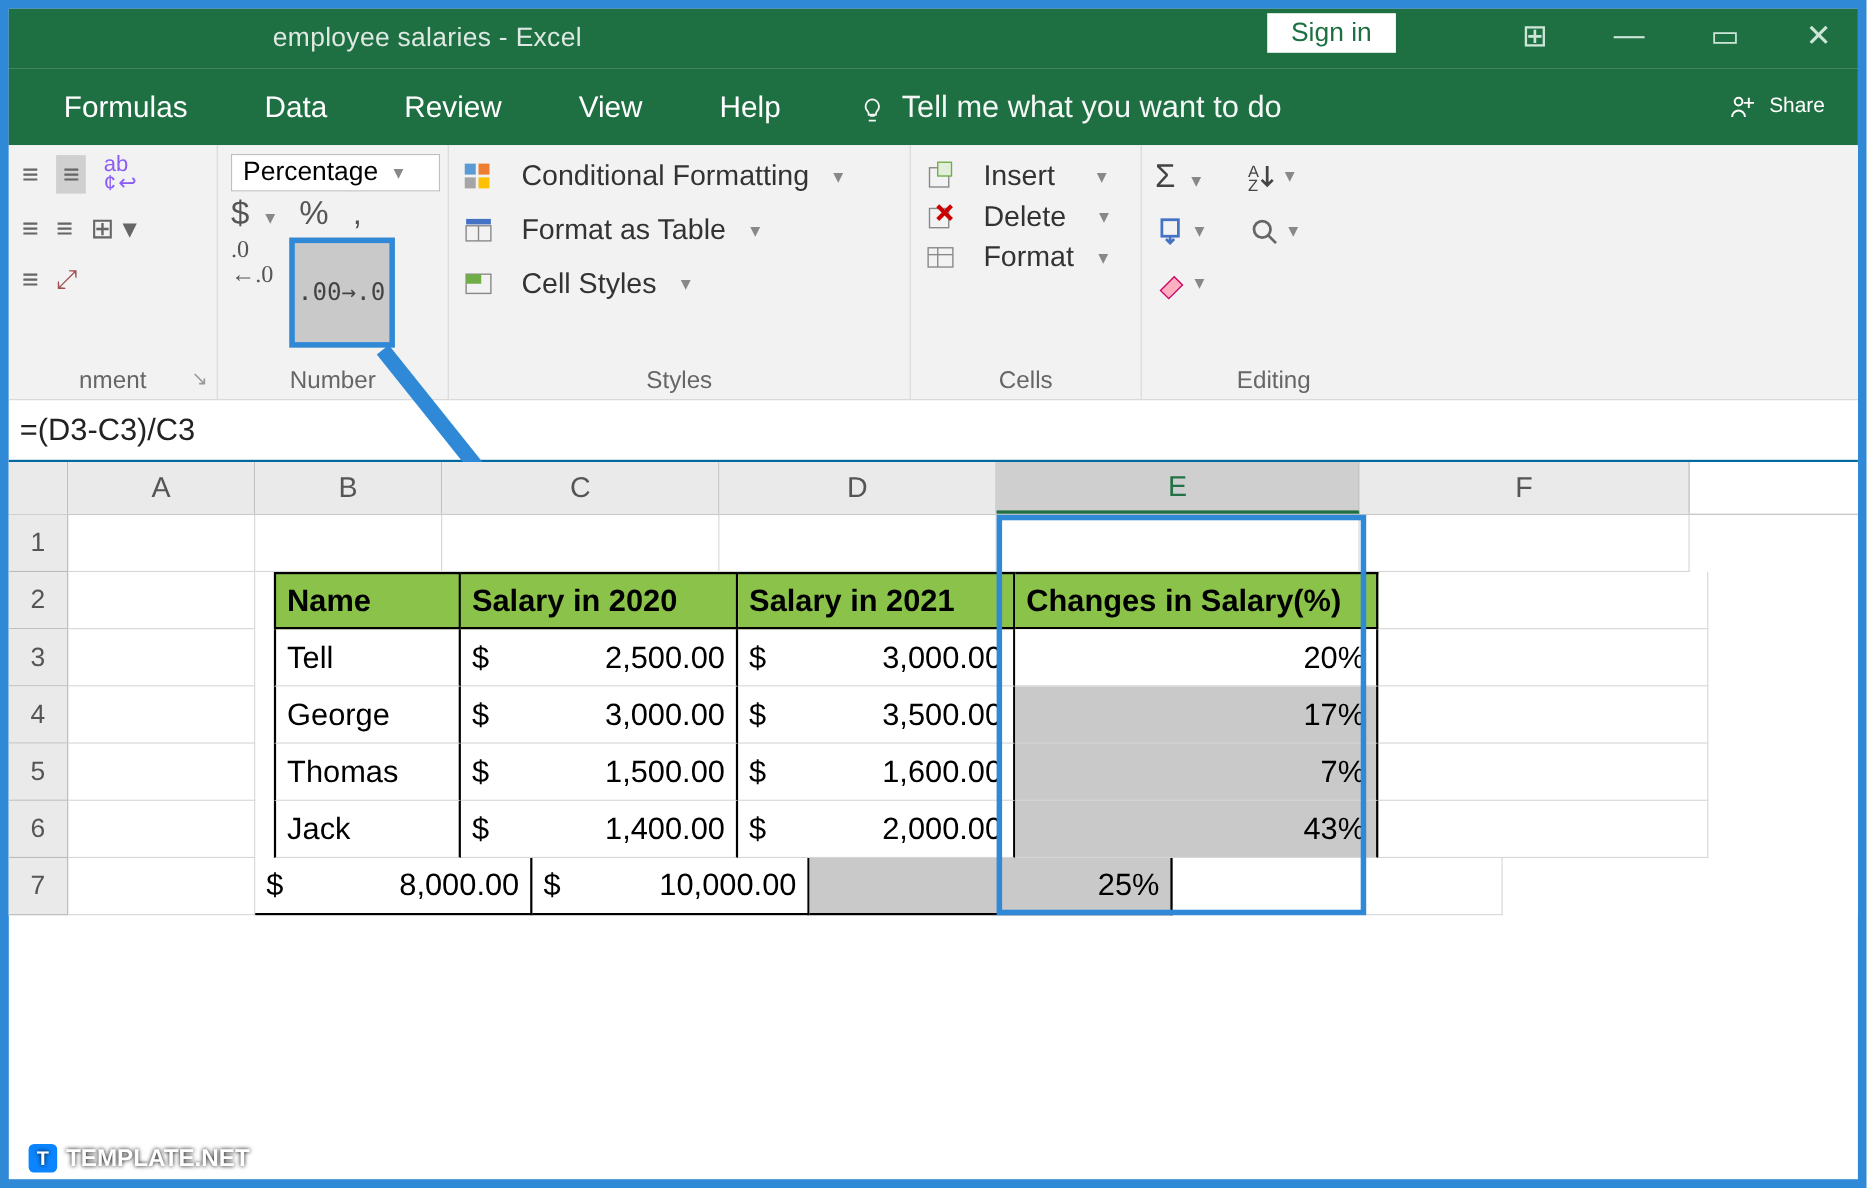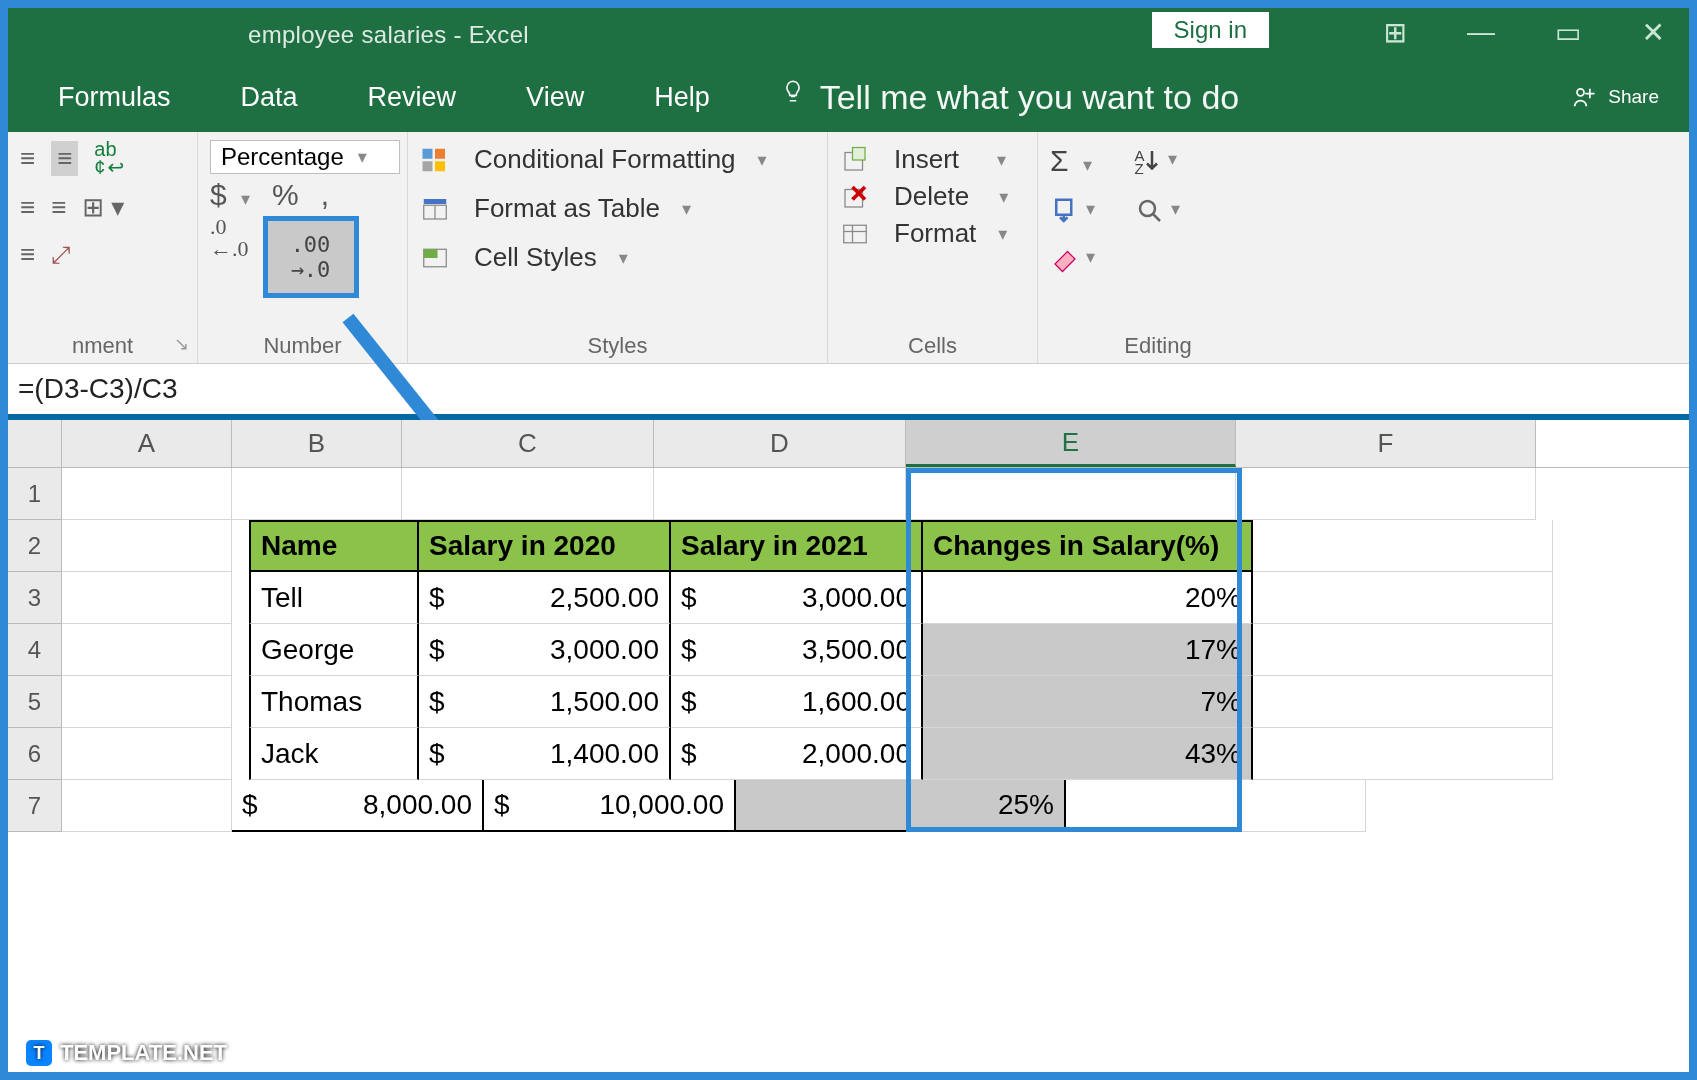--- a/index.html
+++ b/index.html
@@ -32,21 +32,21 @@
   .winbtns span { font-size: 28px; color: #cbe6d6; }
 
   
   .tabrow {
     height: 70px; background: #1e6f42; color: #fff;
     display: flex; align-items: center; gap: 70px;
     padding: 0 30px 0 50px;
     font-size: 27px;
   }
   .tab { cursor: pointer; text-align: right; }
-  .tellme { display: flex; align-items: flex-start; gap: 14px; font-size: 34px; opacity: .95; }
+  .tellme { display: flex; align-items: flex-end; gap: 14px; font-size: 28px; opacity: .95; }
   .bulb-icon { width: 26px; height: 26px; display: inline-block; }
   .share { margin-left: auto; display: flex; align-items: center; gap: 10px; font-size: 19px; }
 
   
   .ribbon {
     height: 232px; background: #f2f2f2;
     border-bottom: 1px solid #cfcfcf;
     display: flex;
   }
   .group {
@@ -62,43 +62,43 @@
   .btnrow { display: flex; align-items: center; gap: 16px; }
   .btncol { display: flex; flex-direction: column; gap: 10px; }
 
   .number-format {
     display: flex; align-items: center; gap: 8px;
     border: 1px solid #bfbfbf; background: #fff;
     padding: 2px 10px; font-size: 24px; width: 190px;
   }
 
   .decrease-dec {
-    width: 96px; height: 82px;
+    width: 96px; height: 100px;
     border: 5px solid #2f89d6;
     background: #c9c9c9;
-    display: flex; flex-direction: column; align-items: center; justify-content: center;
+    display: flex; flex-direction: row; align-items: center; justify-content: center;
     font-size: 22px; color: #444; font-family: Consolas, monospace;
   }
 
   .icon-sm { width: 30px; height: 30px; display: inline-block; vertical-align: middle; }
   .lbl { font-size: 26px; color: #333; margin-left: 8px; }
   .dd { color: #888; font-size: 18px; margin-left: 6px; }
 
   
   .arrow {
     position: absolute;
     left: 320px; top: 300px;
     width: 190px; height: 180px;
     pointer-events: none;
   }
 
   
   .formulabar {
     height: 56px; background: #fff;
-    border-bottom: 6px solid #0369a1;
+    border-bottom: 2px solid #0369a1;
     display: flex; align-items: center;
     font-size: 28px; color: #222;
     padding-left: 10px;
   }
 
   
   .sheet { position: relative; background: #fff; }
   .col-headers { display: flex; height: 48px; border-bottom: 1px solid #bbb; }
   .sel-all { width: 54px; background: #eaeaea; border-right: 1px solid #bbb; }
   .col-h {
@@ -189,21 +189,21 @@
     </span>
   </div>
 
   <div class="ribbon">
 
     <div class="group" style="width:190px">
       <div class="btncol" style="gap:16px">
         <div class="btnrow">
           <span style="font-size:26px;color:#666">≡</span>
           <span style="font-size:26px;color:#666;background:#d0d0d0;padding:2px 6px">≡</span>
-          <span style="display:flex;flex-direction:column;line-height:.9;color:#15803d;font-size:20px">
+          <span style="display:flex;flex-direction:column;line-height:.9;color:#8b5cf6;font-size:20px">
             <span>ab</span>
             <span style="display:flex;gap:2px"><span>¢</span>↩</span>
           </span>
         </div>
         <div class="btnrow">
           <span style="font-size:26px;color:#666">≡</span>
           <span style="font-size:26px;color:#666">≡</span>
           <span style="font-size:26px;color:#666">⊞ ▾</span>
         </div>
         <div class="btnrow">

